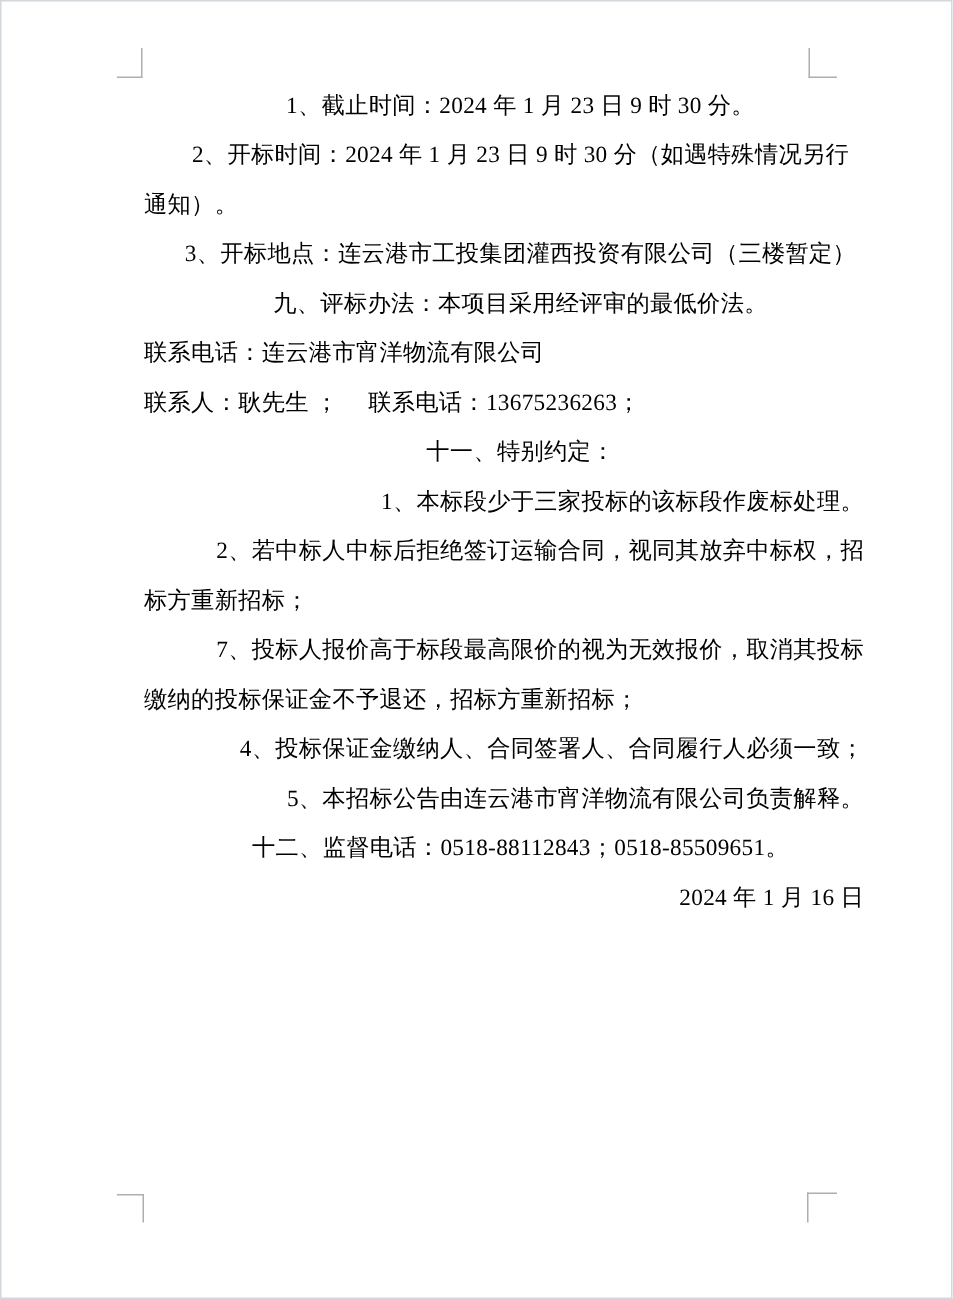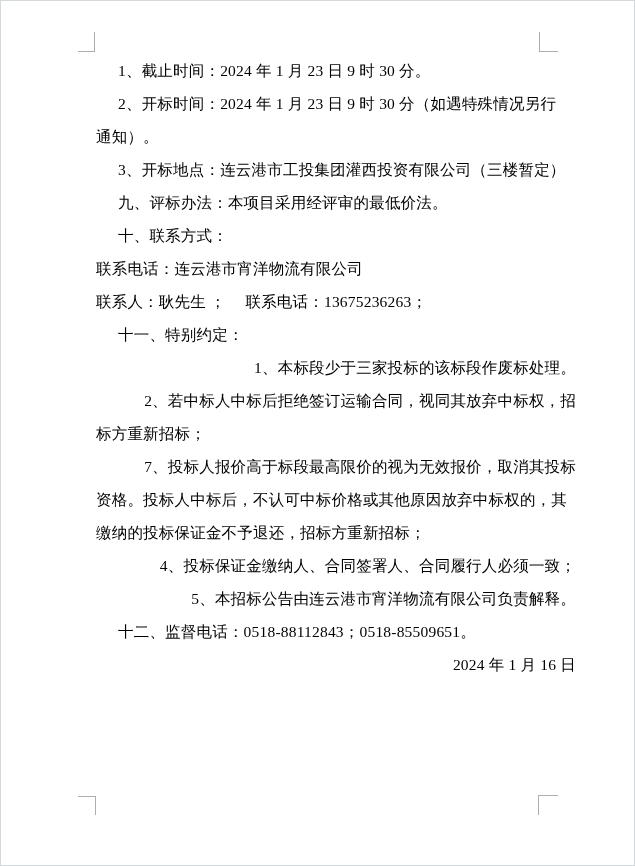--- a/index.html
+++ b/index.html
@@ -36,50 +36,48 @@
              border-left: 1px solid var(--crop);  border-top: 1px solid var(--crop); }
   .body-text {
     position: absolute;
     left: 96px; top: 54px;
     width: 480px;
     font-size: 15.5px;
     line-height: 33px;
     letter-spacing: 0.2px;
   }
   .ln { height: 33px; white-space: nowrap; }
-  .i1  { padding-left: 22px;  }  
+  .i1  { padding-left: 22px; text-align: center;  }  
   .i2  { padding-left: 27px; text-align: right;  }  
   .sig { padding-left: 209px; }  
   .dt  { padding-left: 231px; text-align: right; }  
 </style>
 </head>
 <body>
 
 <div class="page">
 
   <div class="crop crop-tl"></div>
   <div class="crop crop-tr"></div>
   <div class="crop crop-bl"></div>
   <div class="crop crop-br"></div>
 
   <div class="body-text">
     <div class="ln i1">1、截止时间：2024 年 1 月 23 日 9 时 30 分。</div>
     <div class="ln i1">2、开标时间：2024 年 1 月 23 日 9 时 30 分（如遇特殊情况另行</div>
     <div class="ln">通知）。</div>
     <div class="ln i1">3、开标地点：连云港市工投集团灌西投资有限公司（三楼暂定）</div>
     <div class="ln i1">九、评标办法：本项目采用经评审的最低价法。</div>
-    <div class="ln i1">十、联系方式：</div>
     <div class="ln">联系电话：连云港市宵洋物流有限公司</div>
     <div class="ln">联系人：耿先生 ；　 联系电话：13675236263；</div>
     <div class="ln i1">十一、特别约定：</div>
     <div class="ln i2">1、本标段少于三家投标的该标段作废标处理。</div>
     <div class="ln i2">2、若中标人中标后拒绝签订运输合同，视同其放弃中标权，招</div>
     <div class="ln">标方重新招标；</div>
     <div class="ln i2">7、投标人报价高于标段最高限价的视为无效报价，取消其投标</div>
-    <div class="ln">资格。投标人中标后，不认可中标价格或其他原因放弃中标权的，其</div>
     <div class="ln">缴纳的投标保证金不予退还，招标方重新招标；</div>
     <div class="ln i2">4、投标保证金缴纳人、合同签署人、合同履行人必须一致；</div>
     <div class="ln i2">5、本招标公告由连云港市宵洋物流有限公司负责解释。</div>
     <div class="ln i1">十二、监督电话：0518-88112843；0518-85509651。</div>
     <div class="ln dt">2024 年 1 月 16 日</div>
   </div>
 
 </div>
 
 </body></html>

